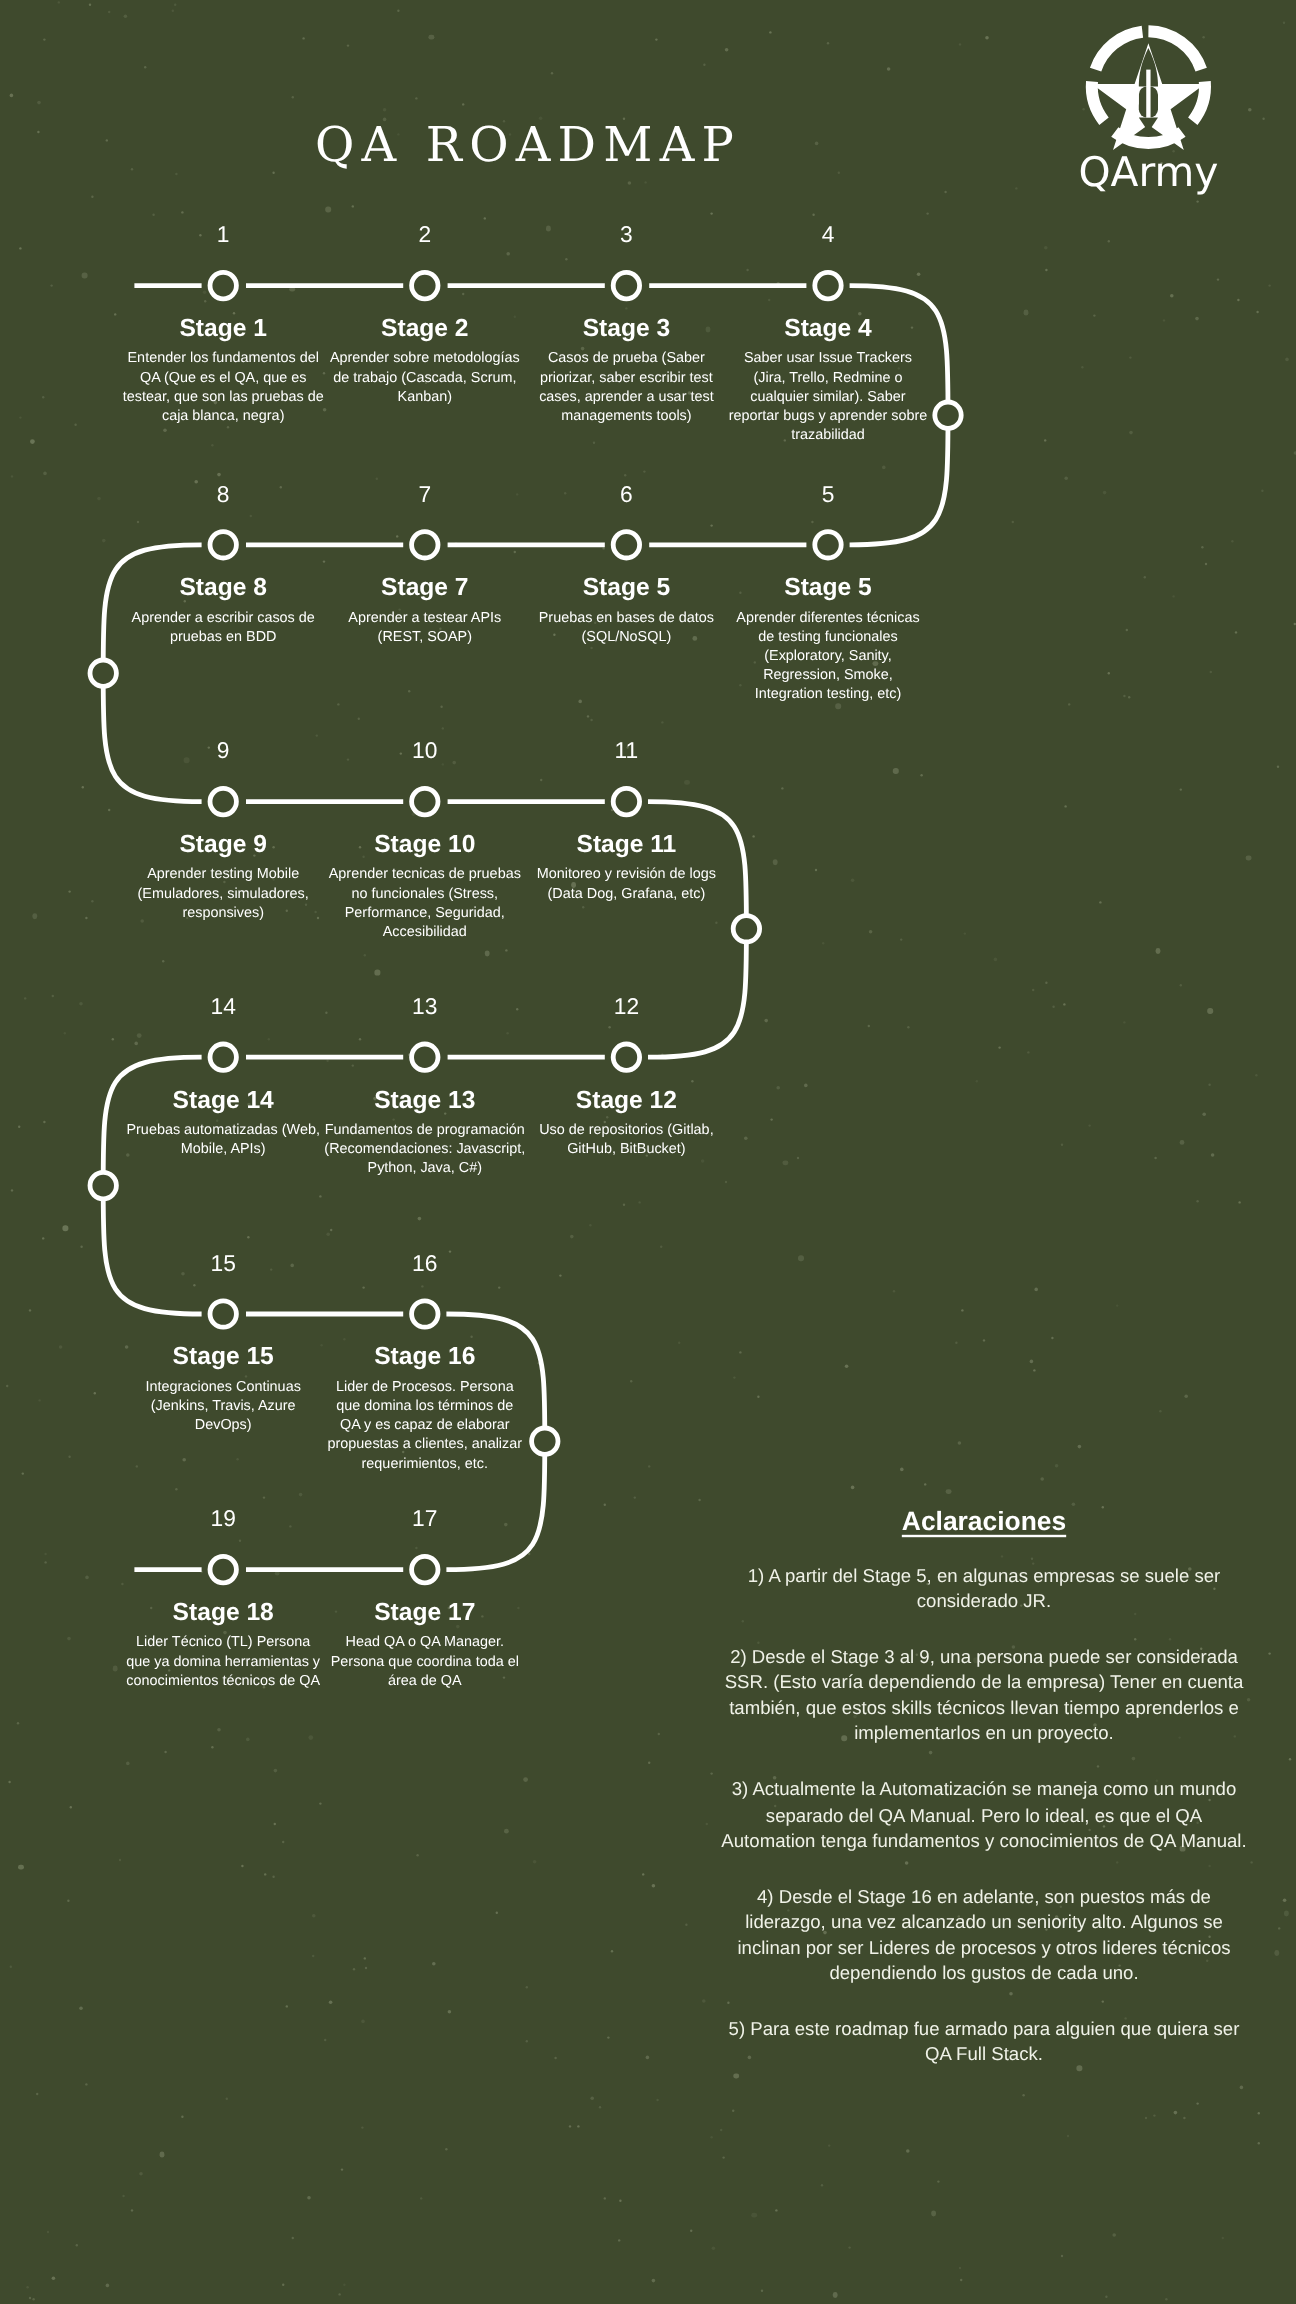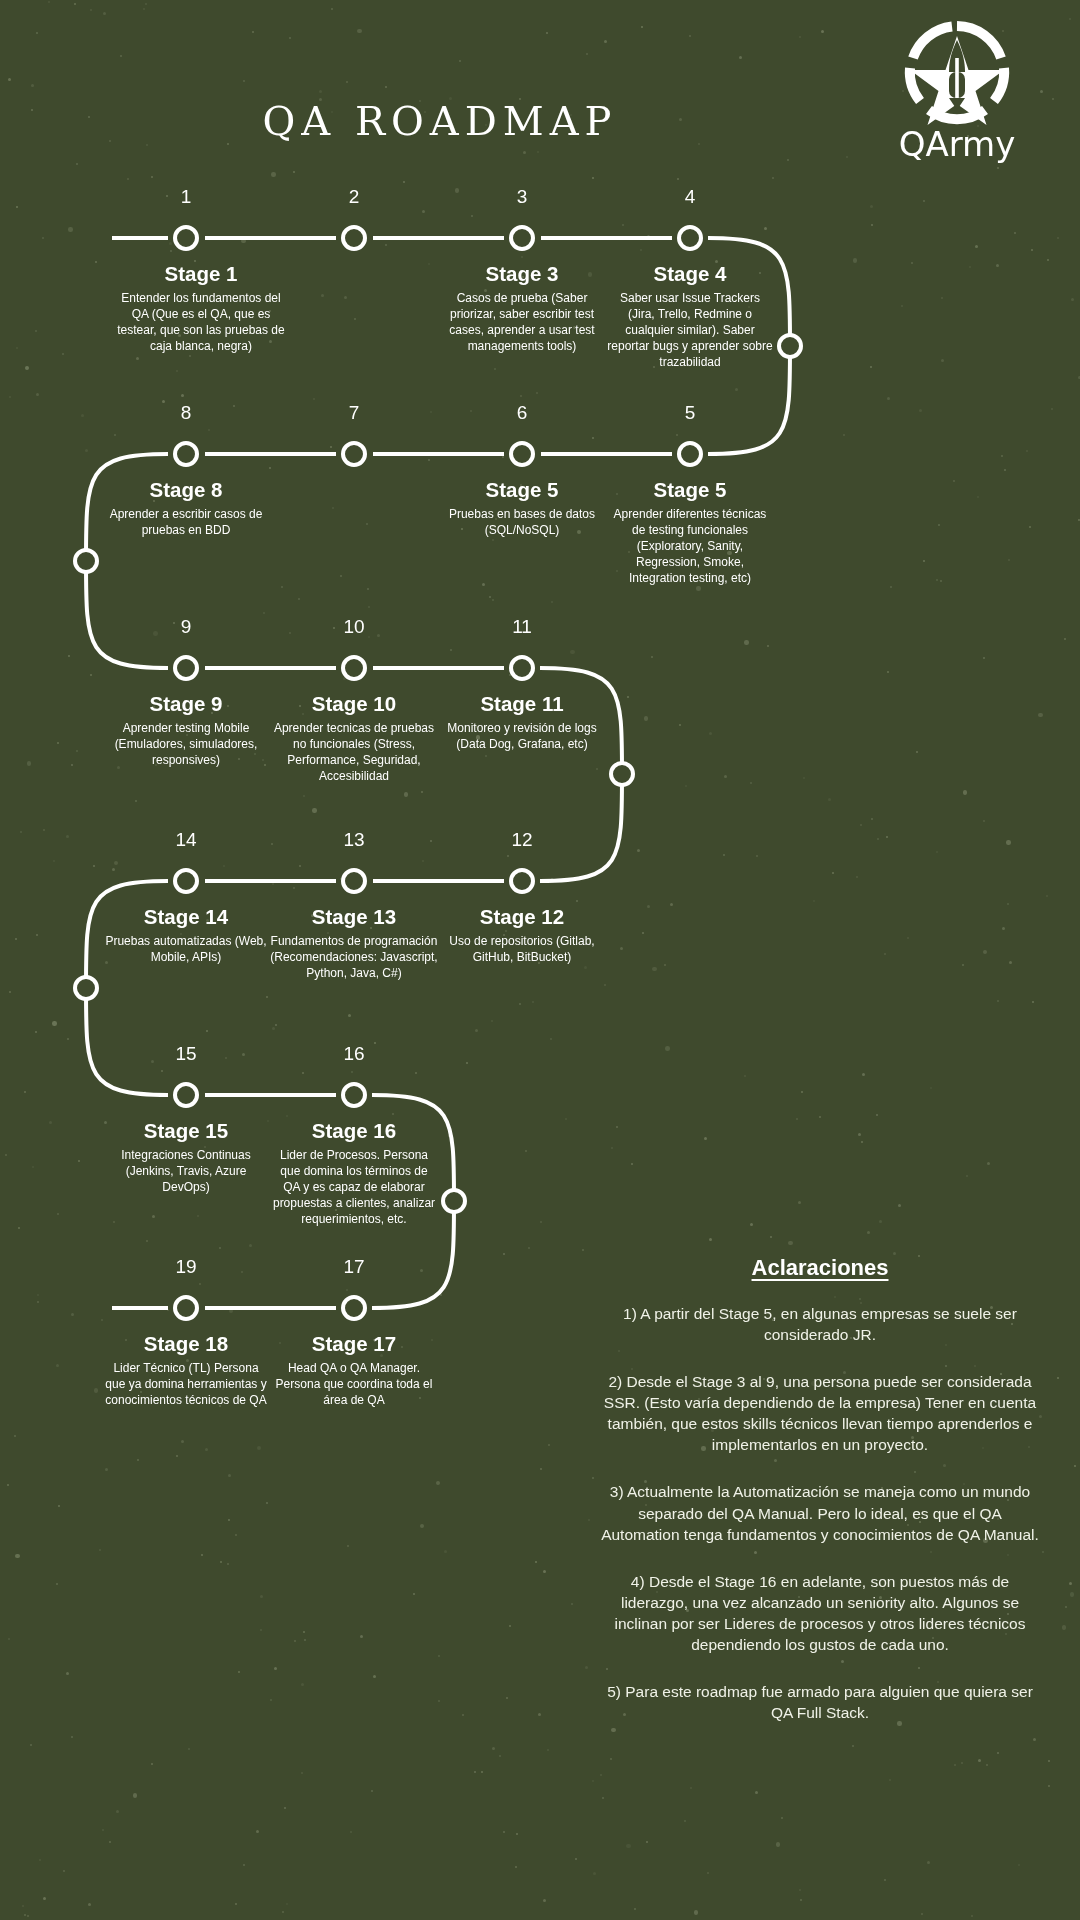--- a/index.html
+++ b/index.html
@@ -928,40 +928,48 @@
 
   <div class="node" style="left:354px; top:1308px;">
     <div class="num">17</div>
     <div class="ring"></div>
   </div>
   <div class="node" style="left:186px; top:1308px;">
     <div class="num">19</div>
     <div class="ring"></div>
   </div>
 
-  <div class="stage" style="left:117px; top:262px;">
+  <div class="stage" style="left:102px; top:262px;">
     <div class="st-title">Stage 1</div>
     <div class="st-desc">Entender los fundamentos del QA (Que es el QA, que es testear, que son las pruebas de caja blanca, negra)</div>
+  </div>
+  <div class="stage" style="left:270px; top:262px;">
+    <div class="st-title">Stage 2</div>
+    <div class="st-desc">Aprender sobre metodologías de trabajo (Cascada, Scrum, Kanban)</div>
   </div>
   <div class="stage" style="left:438px; top:262px;">
     <div class="st-title">Stage 3</div>
     <div class="st-desc">Casos de prueba (Saber priorizar, saber escribir test cases, aprender a usar test managements tools)</div>
   </div>
   <div class="stage" style="left:606px; top:262px;">
     <div class="st-title">Stage 4</div>
     <div class="st-desc">Saber usar Issue Trackers (Jira, Trello, Redmine o cualquier similar). Saber reportar bugs y aprender sobre trazabilidad</div>
   </div>
 
   <div class="stage" style="left:606px; top:478px;">
     <div class="st-title">Stage 5</div>
     <div class="st-desc">Aprender diferentes técnicas de testing funcionales (Exploratory, Sanity, Regression, Smoke, Integration testing, etc)</div>
   </div>
   <div class="stage" style="left:438px; top:478px;">
     <div class="st-title">Stage 5</div>
     <div class="st-desc">Pruebas en bases de datos (SQL/NoSQL)</div>
+  </div>
+  <div class="stage" style="left:270px; top:478px;">
+    <div class="st-title">Stage 7</div>
+    <div class="st-desc">Aprender a testear APIs (REST, SOAP)</div>
   </div>
   <div class="stage" style="left:102px; top:478px;">
     <div class="st-title">Stage 8</div>
     <div class="st-desc">Aprender a escribir casos de pruebas en BDD</div>
   </div>
 
   <div class="stage" style="left:102px; top:692px;">
     <div class="st-title">Stage 9</div>
     <div class="st-desc">Aprender testing Mobile (Emuladores, simuladores, responsives)</div>
   </div>

